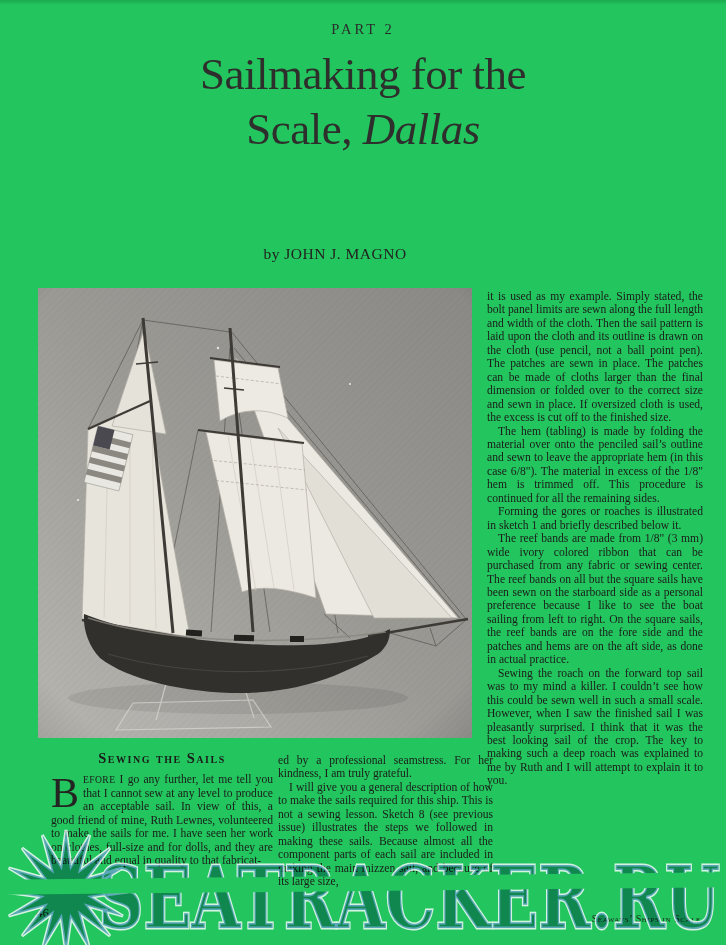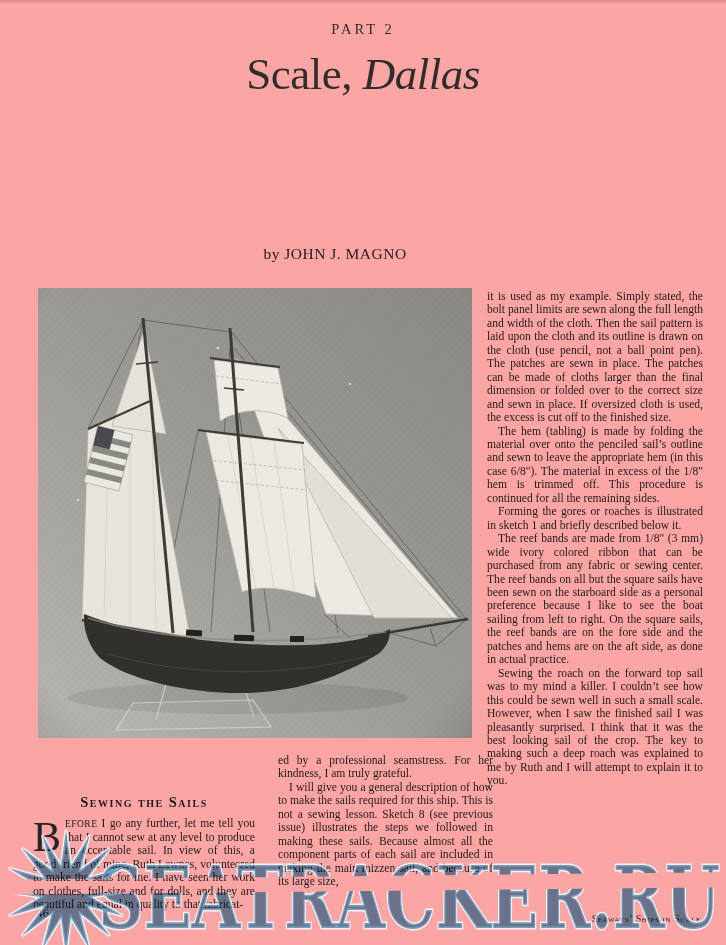--- a/index.html
+++ b/index.html
@@ -1,58 +1,59 @@
 <!DOCTYPE html>
 <html><head>
 <meta charset="utf-8">
 <style>
   html,body{margin:0;padding:0;background:#e8e8e6;}
   #page{
     position:relative;width:726px;height:945px;margin:0 auto;
-    background:#fca5a5;overflow:hidden;
+    background:#22c55e;overflow:hidden;
     font-family:"Liberation Serif",serif;color:#1d1d1b;
   }
   #page::before{content:"";position:absolute;left:0;top:0;width:726px;height:5px;
     background:linear-gradient(to bottom,rgba(0,0,0,.14),rgba(0,0,0,0));pointer-events:none;}
   .part-label{position:absolute;top:21px;left:0;width:726px;text-align:center;
     font-size:14.5px;letter-spacing:3px;color:#2c2c2a;}
   .title{position:absolute;top:47px;left:0;width:726px;text-align:center;
     font-size:45px;line-height:55px;color:#2e2e2c;letter-spacing:-.5px;}
   .title .ital{font-style:italic;}
   .byline{position:absolute;top:245px;left:0;width:670px;text-align:center;
     font-size:15.5px;letter-spacing:.5px;color:#222220;}
   
   .photo{position:absolute;left:38px;top:288px;width:434px;height:450px;background:#9a9894;}
   .photo svg{display:block;}
   
   .col{position:absolute;font-size:11.6px;line-height:13.45px;text-align:justify;color:#1c1c1a;}
   .col p{margin:0;}
   .col p.ind{text-indent:11px;}
   .col-right{left:487px;top:290px;width:216px;}
-  .col-left{left:33px;top:752px;width:222px;margin-top:44px;}
+  .col-left{left:51px;top:752px;width:222px;}
   .col-mid{left:278px;top:754px;width:215px;}
   .sect-head{font-variant:small-caps;font-weight:600;font-size:14.5px;letter-spacing:1.5px;
     text-align:center;margin:0 0 8px 0;color:#1b1b19;}
   .dropcap{float:left;font-size:42px;line-height:34px;padding:3px 4px 0 0;color:#242422;}
   .lead-caps{text-transform:uppercase;font-size:9.6px;letter-spacing:.4px;}
   
   .page-num{position:absolute;left:36px;top:905px;font-size:13px;color:#1e1e1c;}
   .journal{position:absolute;right:25px;top:913px;font-size:10px;letter-spacing:.6px;
     font-variant:small-caps;color:#1e1e1c;}
   
   .watermark{position:absolute;left:0;top:788px;pointer-events:none;}
 </style>
 </head>
 <body>
 
 <div id="page">
 
   <div class="part-label">PART 2</div>
 
   <div class="title">
+    <div>Sailmaking for the</div>
     <div><span>Scale, </span><span class="ital">Dallas</span></div>
   </div>
 
   <div class="byline">by JOHN J. MAGNO</div>
 
   <div class="photo">
     <svg width="434" height="450" viewBox="0 0 434 450">
       <defs>
         <linearGradient id="pbg" x1="1" y1="0" x2="0" y2="1">
           <stop offset="0" stop-color="#8a8985"></stop>

